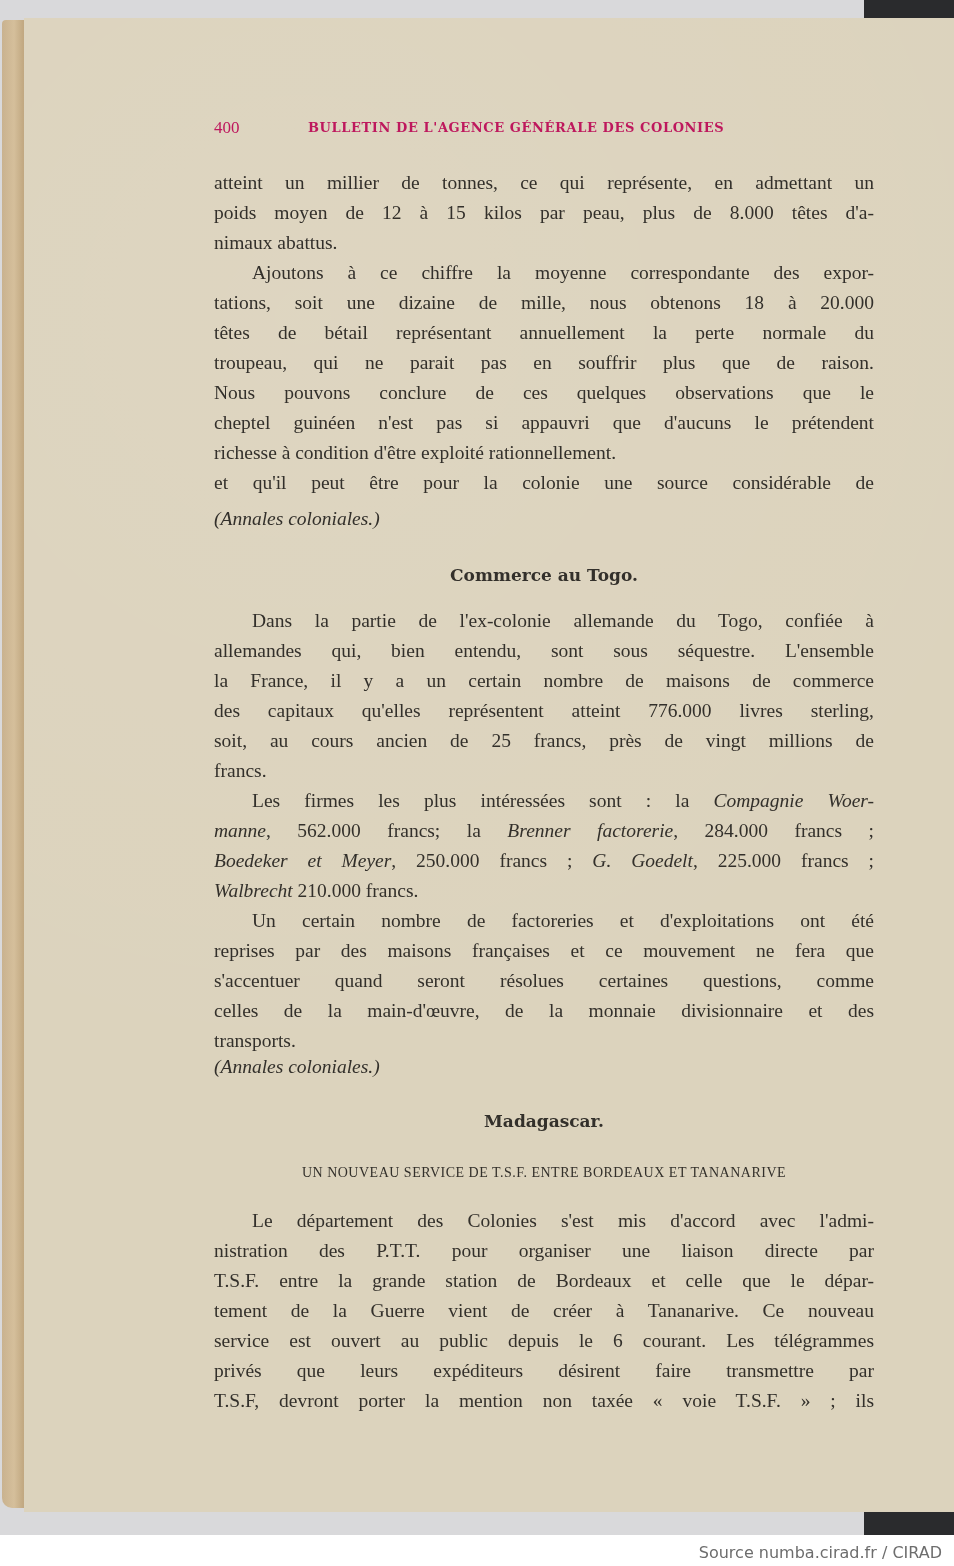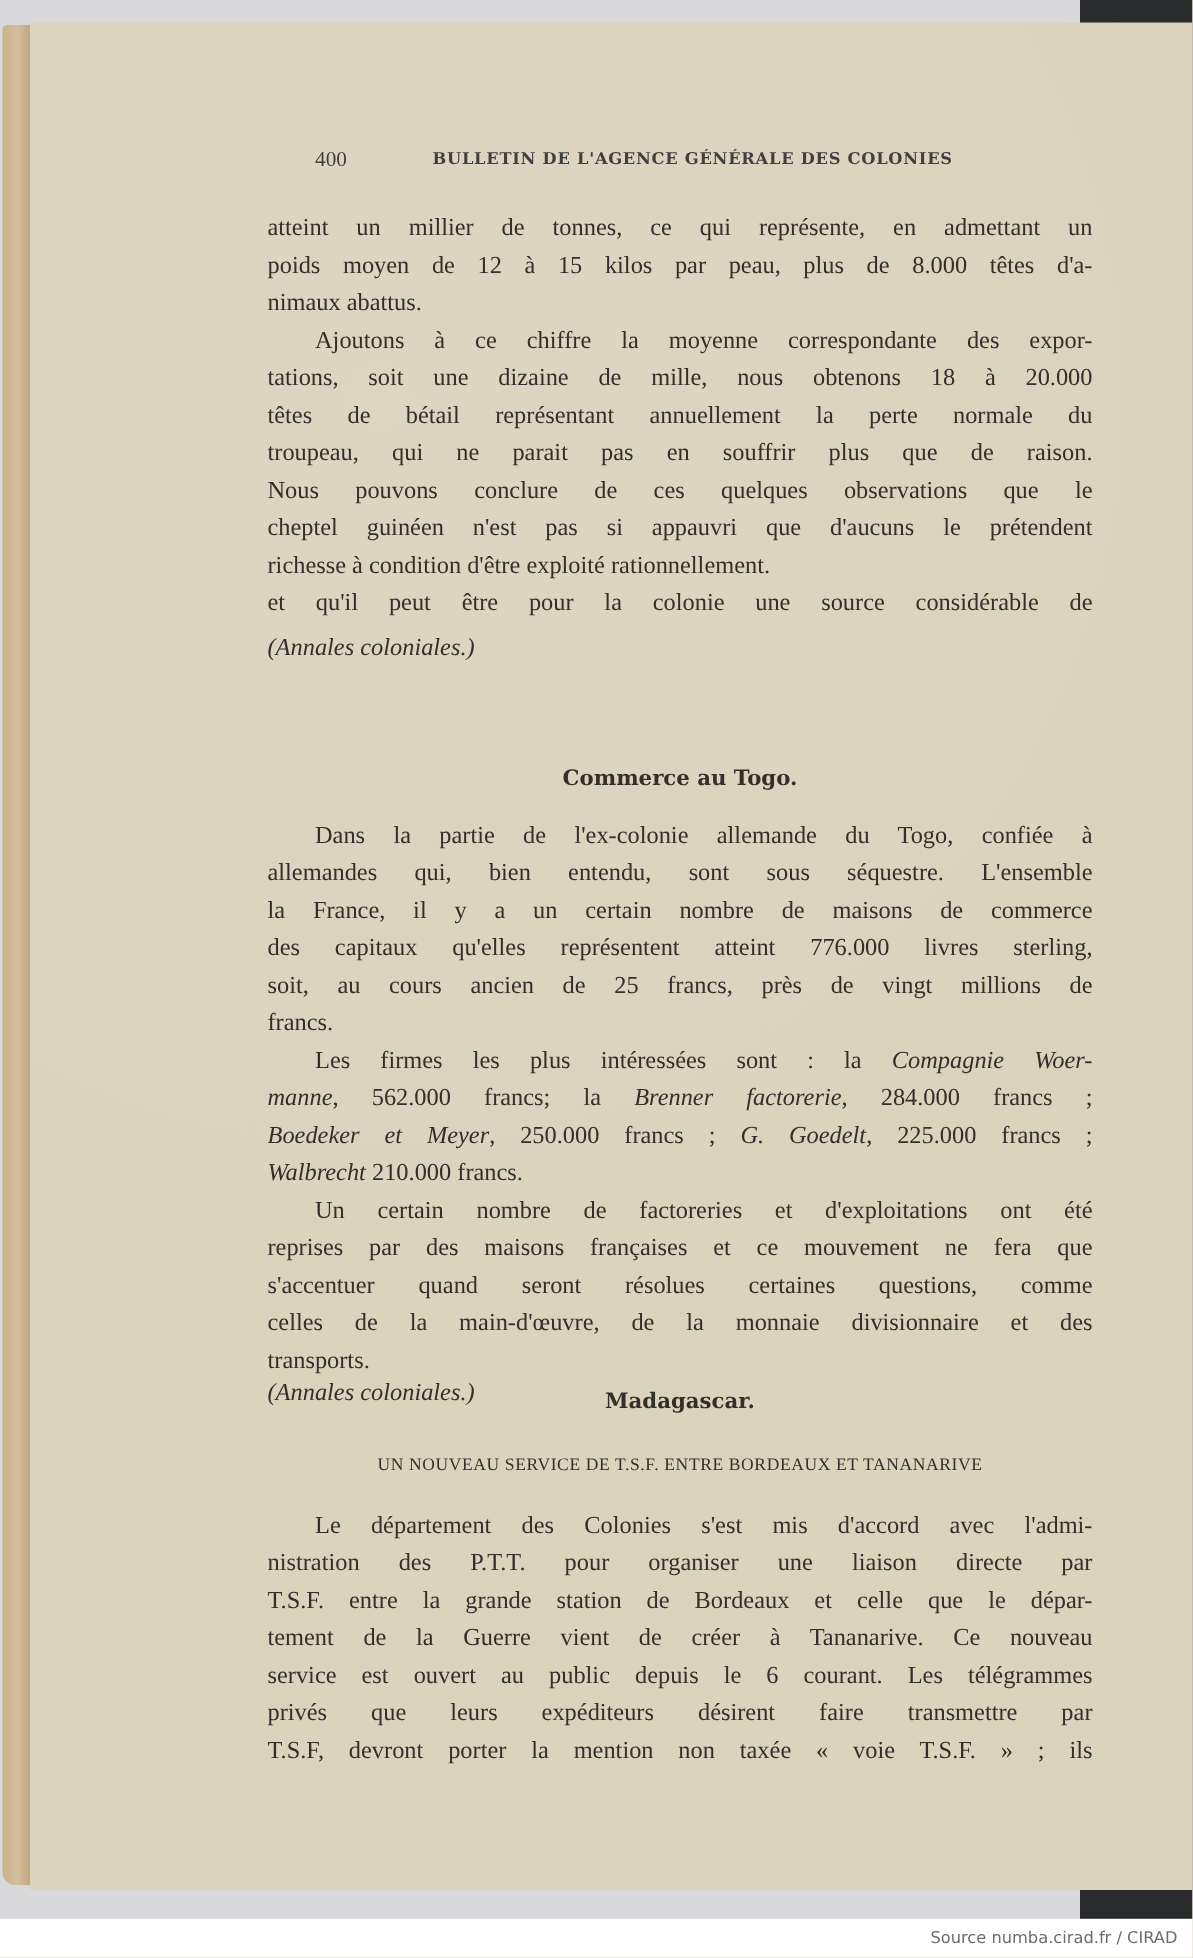--- a/index.html
+++ b/index.html
@@ -21,21 +21,21 @@
       background: linear-gradient(90deg, #c9b28f 0%, #d5bf9b 40%, #c2a982 70%, #b9a07a 100%);
       border-radius: 4px 0 0 10px;
     }
     .page {
       position: absolute; left: 24px; top: 18px; width: 930px; height: 1494px;
       background: #dcd3bd;
       background-image: radial-gradient(circle at 30% 20%, rgba(255,255,255,0.06), rgba(0,0,0,0) 60%);
     }
     .running-head {
       position: absolute; left: 214px; top: 118px; width: 660px; height: 24px;
-      font-size: 15px; color: #404040; margin-left: 38px;
+      font-size: 15px; color: #be185d;
     }
     .running-head .pno {
       position: absolute; left: 0; top: 0;
       font-family: "Liberation Serif", serif; font-size: 17px;
     }
     .running-head .title {
       position: absolute; left: 94px; top: 2px;
       font-weight: bold; font-size: 13px; letter-spacing: 0.6px;
     }
     .text {
@@ -53,21 +53,21 @@
     .heading {
       text-align: center; font-weight: bold; font-family: "DejaVu Serif", serif;
       font-size: 17px; margin: 0;
     }
     .subheading {
       text-align: center; font-size: 14px; letter-spacing: 0.5px; margin: 0;
       font-family: "Liberation Serif", serif;
     }
     .footer {
       position: absolute; right: 12px; top: 1543px;
-      font-family: "DejaVu Sans", sans-serif; font-size: 13px; color: #6d6d6d;
+      font-family: "DejaVu Sans", sans-serif; font-size: 16px; color: #6d6d6d;
     }
     i { font-style: italic; }
   </style>
 </head>
 <body>
 
 <div class="scan-bg"></div>
 <div class="scan-dark"></div>
 <div class="book-edge"></div>
 <div class="page"></div>
@@ -89,21 +89,21 @@
     <span class="line">têtes de bétail représentant annuellement la perte normale du</span>
     <span class="line">troupeau, qui ne parait pas en souffrir plus que de raison.</span>
     <span class="line">Nous pouvons conclure de ces quelques observations que le</span>
     <span class="line">cheptel guinéen n'est pas si appauvri que d'aucuns le prétendent</span>
     <span class="line last">richesse à condition d'être exploité rationnellement.</span>
     <span class="line">et qu'il peut être pour la colonie une source considérable de</span>
   </p>
   <p class="source" style="margin-top:6px;">(Annales coloniales.)</p>
 </div>
 
-<div class="text" style="top:560px;margin-top:48px;">
+<div class="text" style="top:560px;">
   <p class="heading">Commerce au Togo.</p>
   <p class="p" style="margin-top:16px;">
     <span class="line" style="padding-left:38px;">Dans la partie de l'ex-colonie allemande du Togo, confiée à</span>
     <span class="line">allemandes qui, bien entendu, sont sous séquestre. L'ensemble</span>
     <span class="line">la France, il y a un certain nombre de maisons de commerce</span>
     <span class="line">des capitaux qu'elles représentent atteint 776.000 livres sterling,</span>
     <span class="line">soit, au cours ancien de 25 francs, près de vingt millions de</span>
     <span class="line last">francs.</span>
   </p>
   <p class="p">

